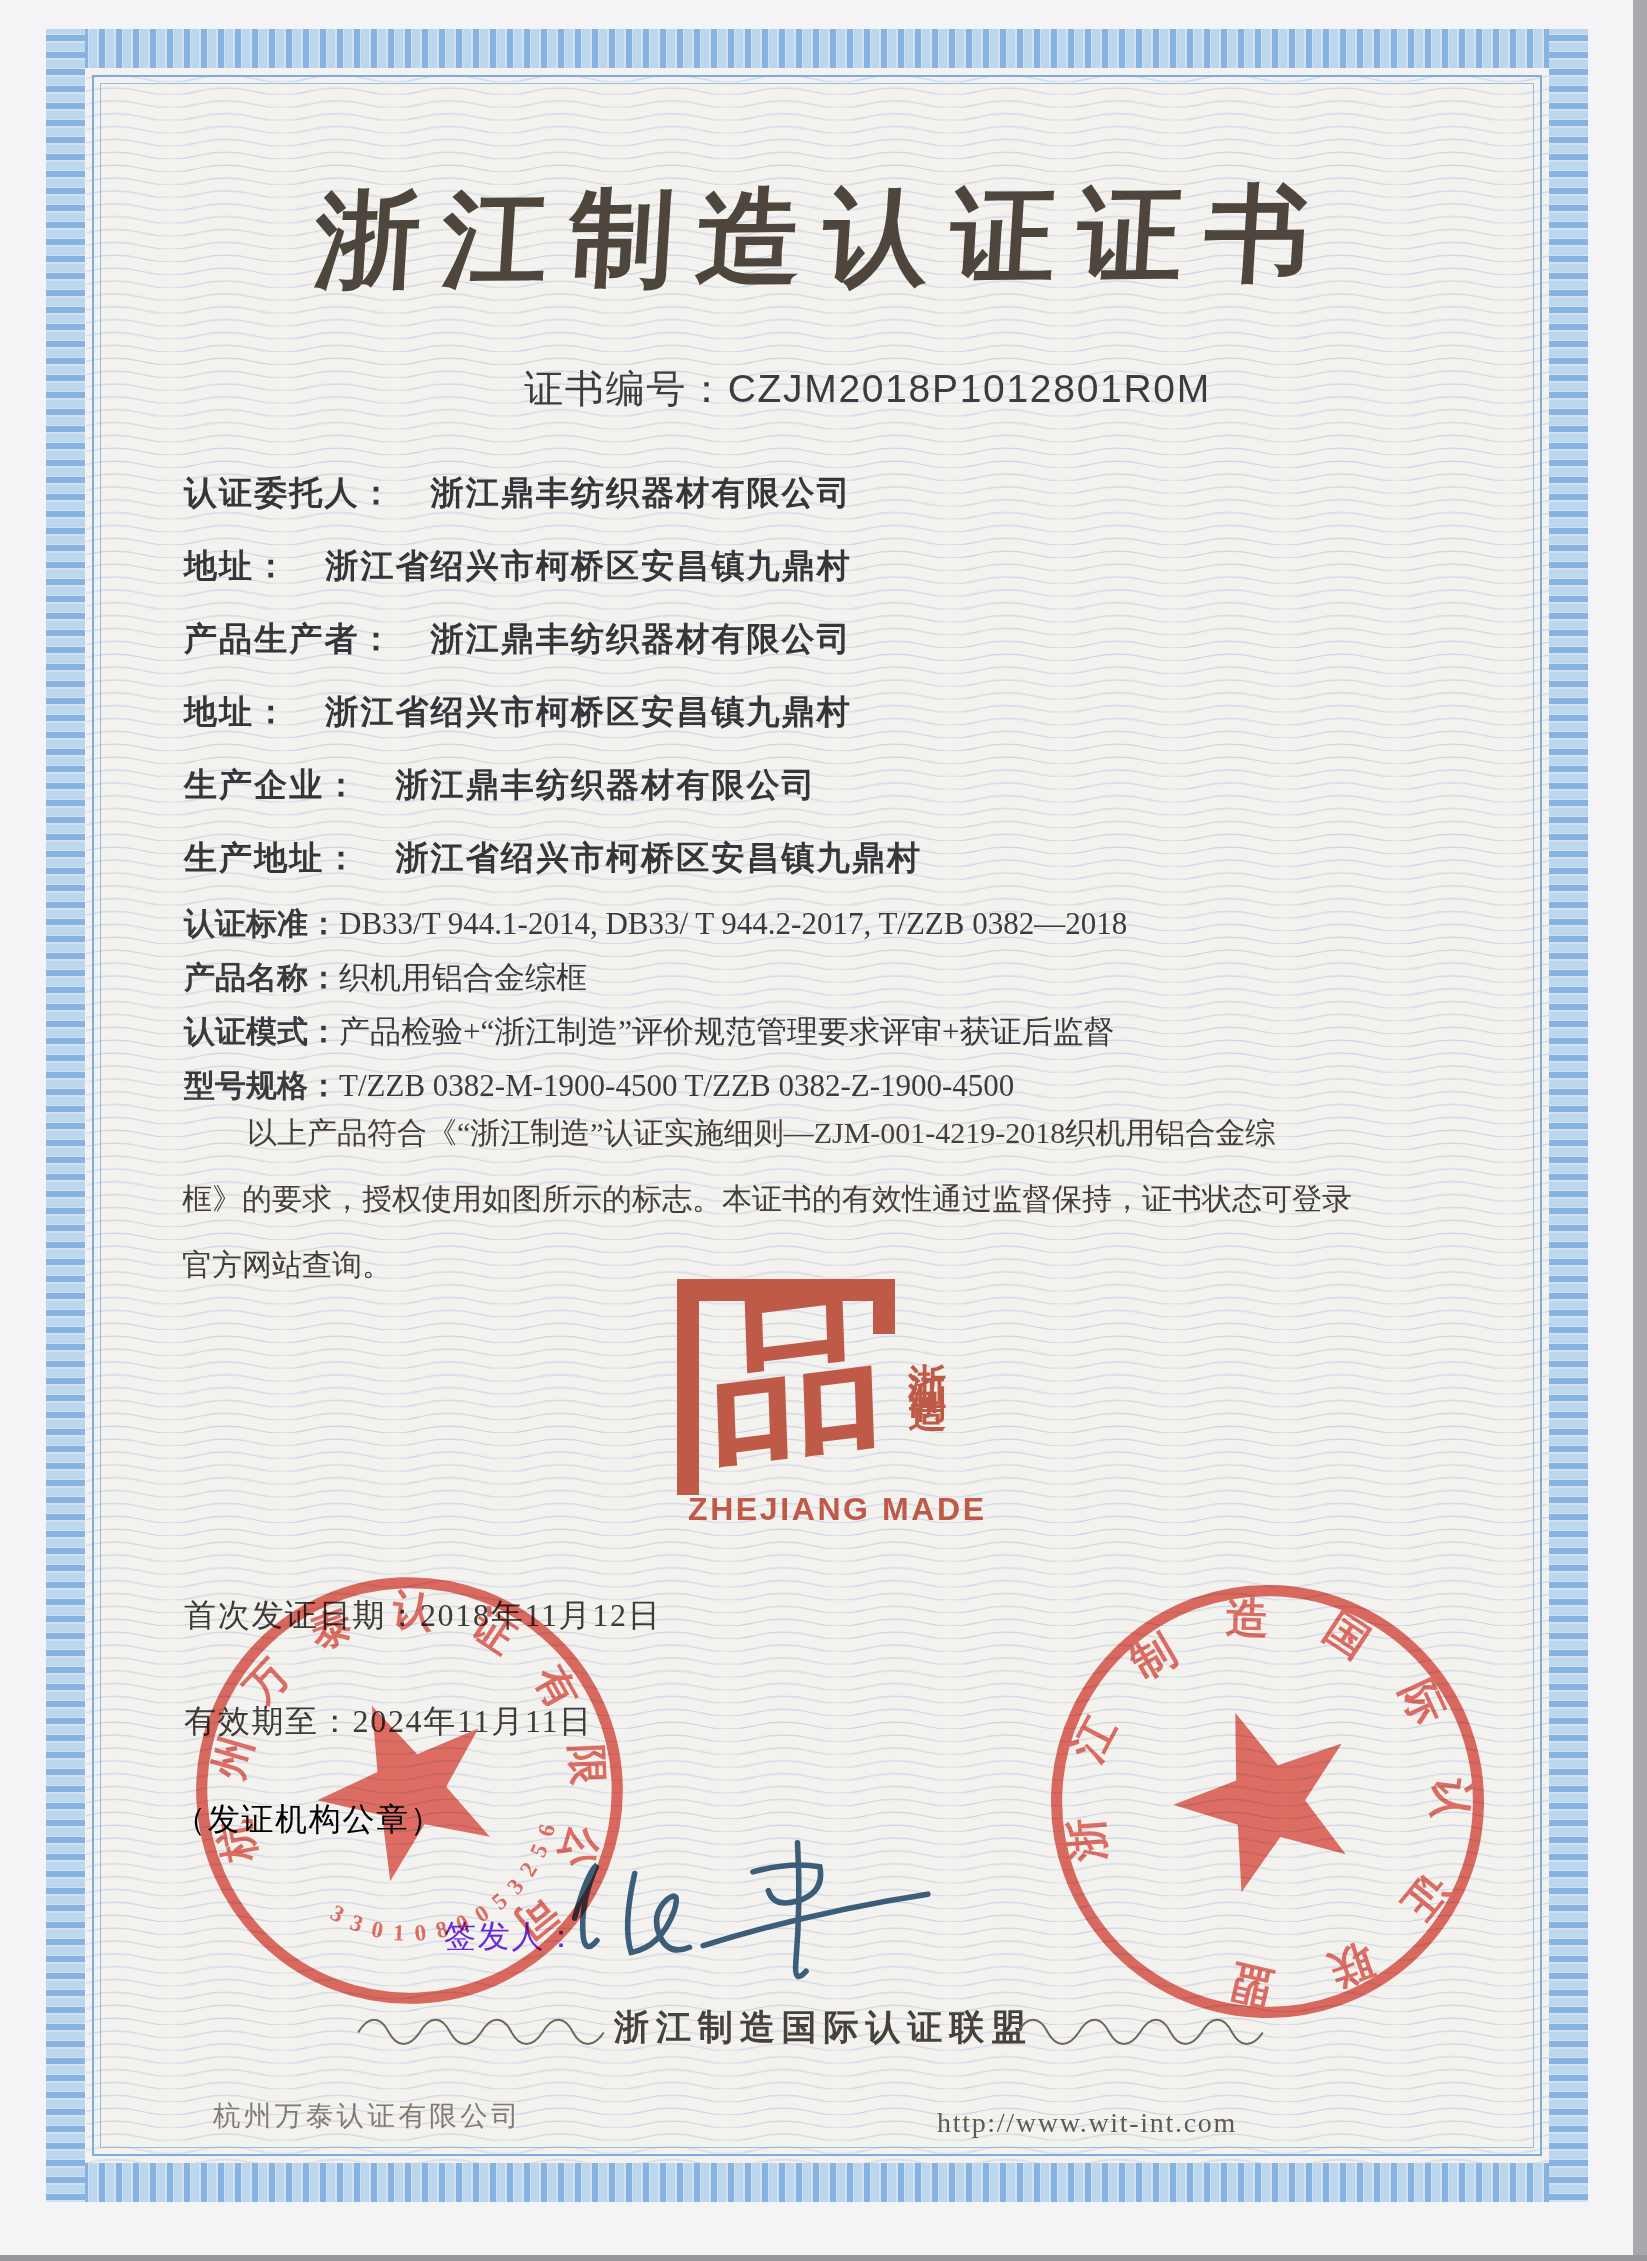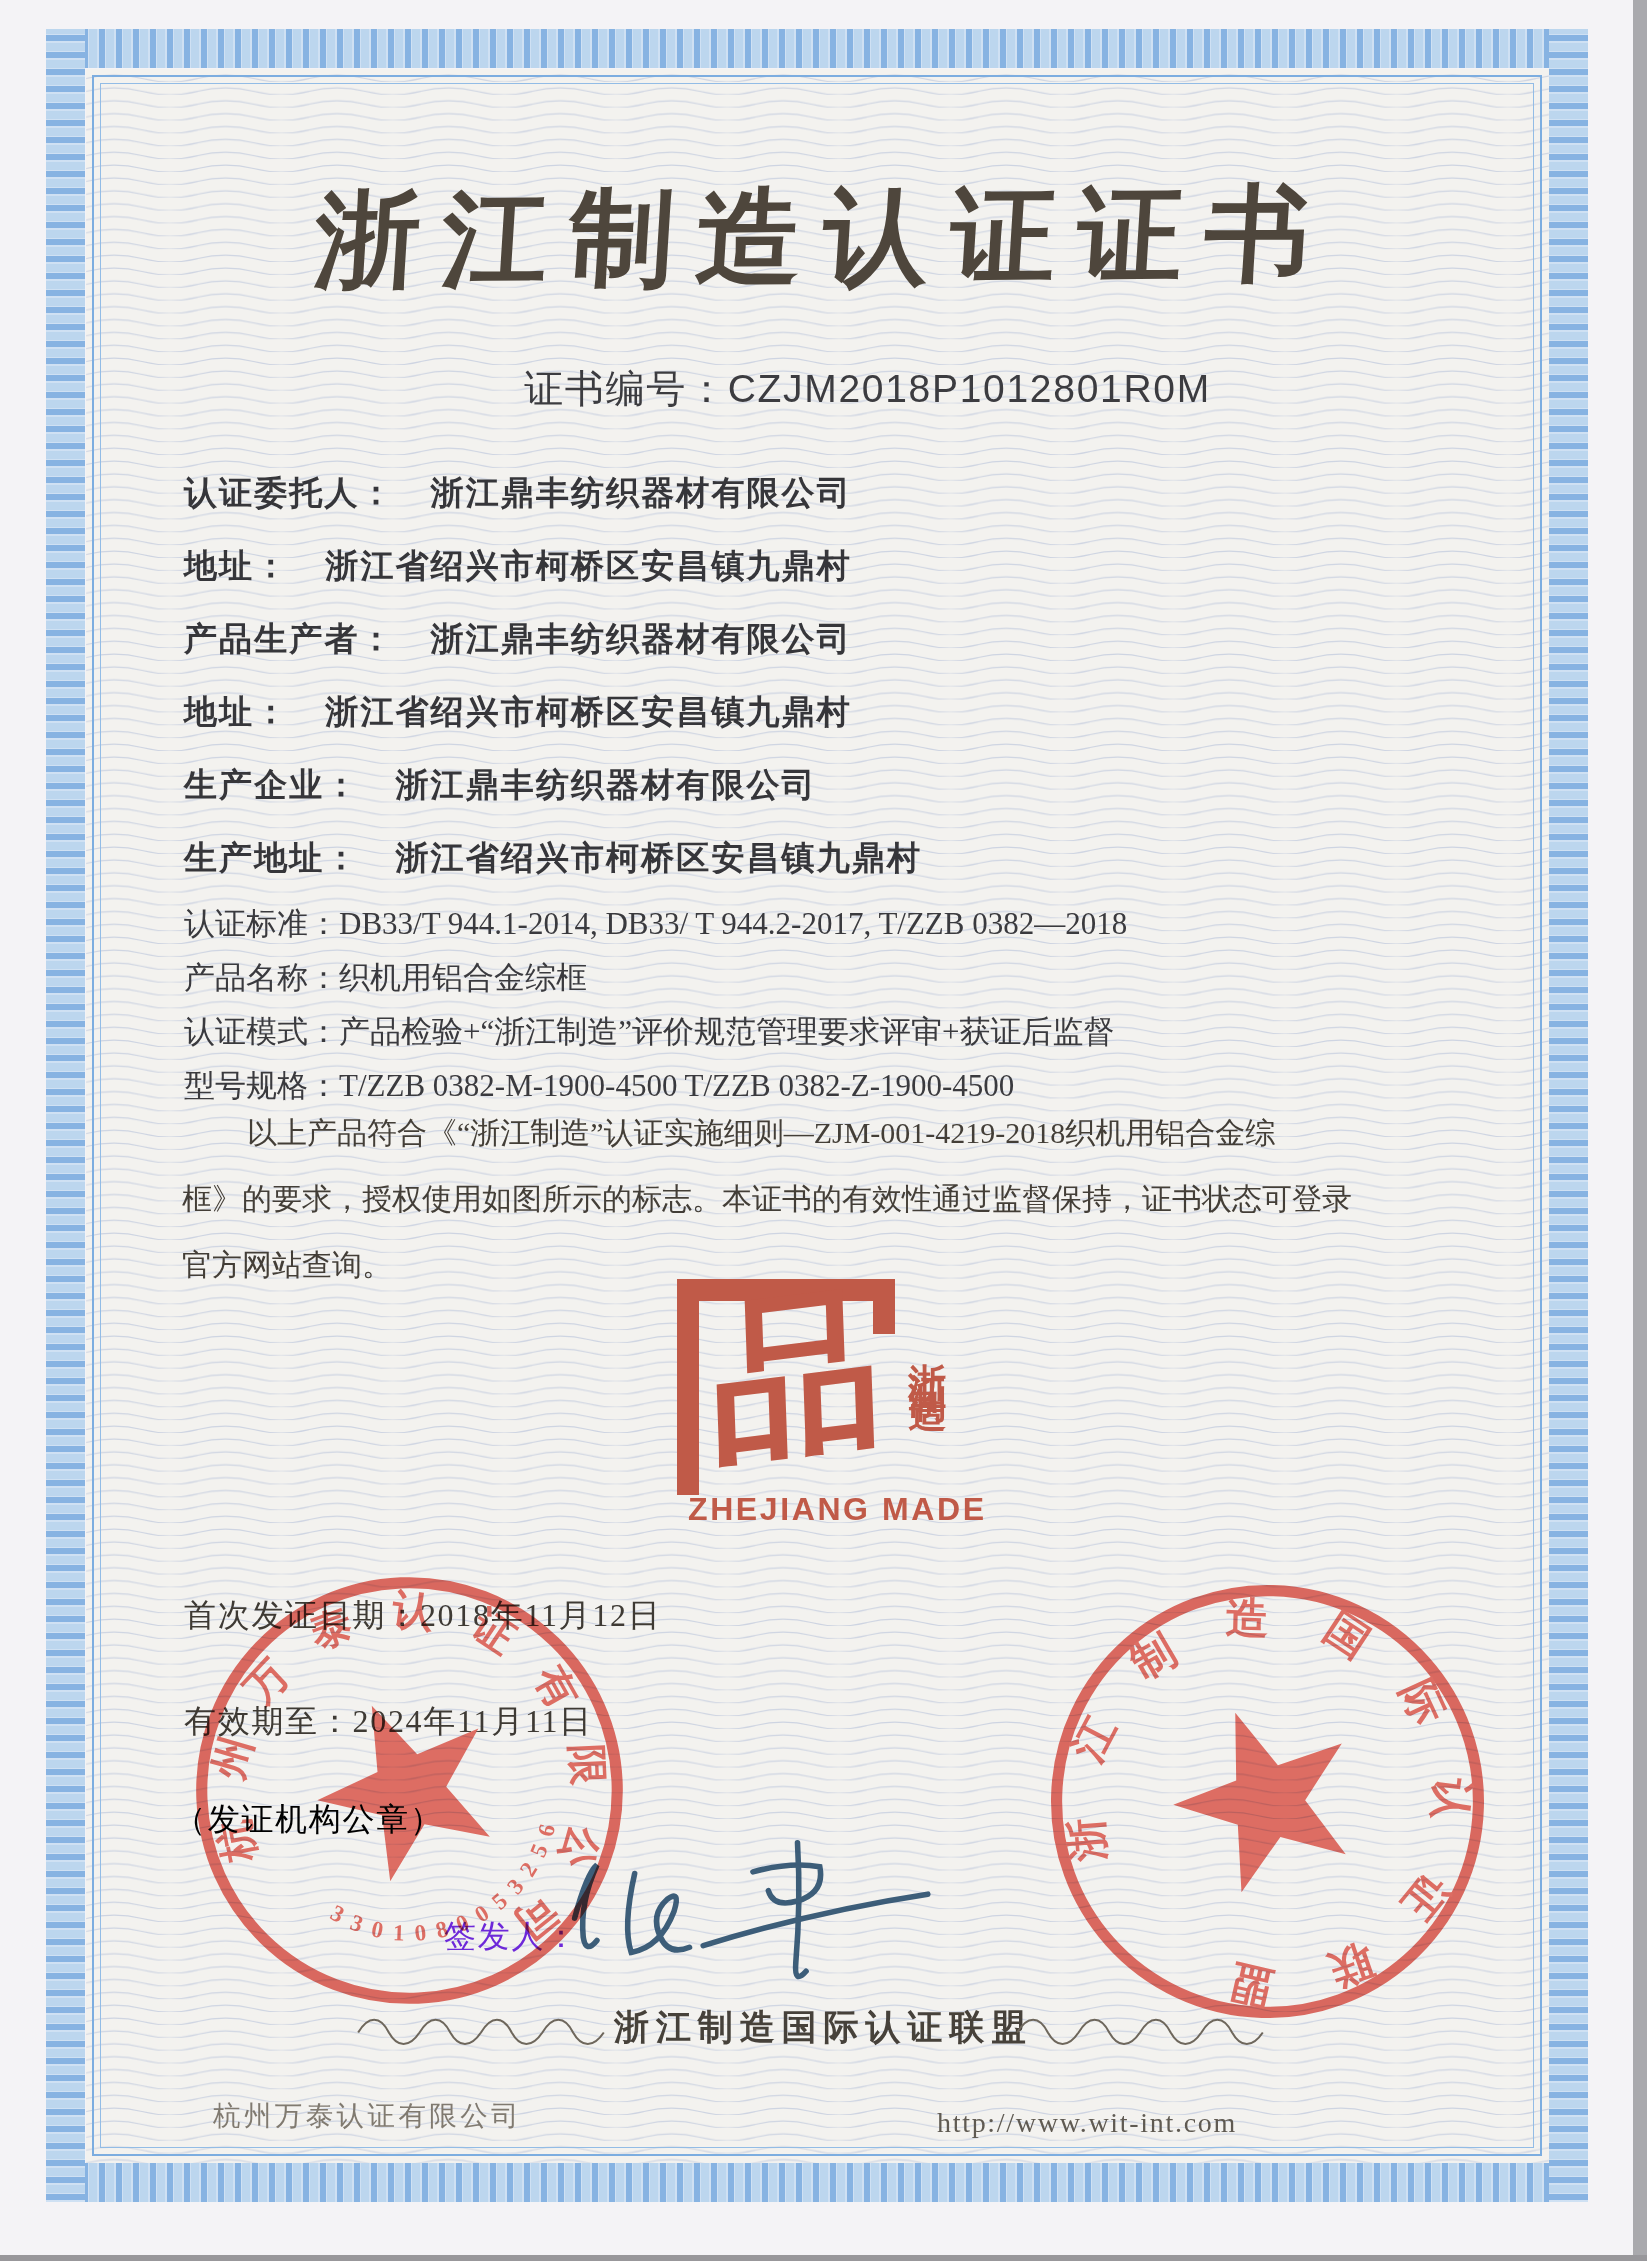--- a/index.html
+++ b/index.html
@@ -39,21 +39,21 @@
   .cert-no{position:absolute;left:0;top:362px;width:100%;text-align:center;
      font-family:"Liberation Sans",sans-serif;font-size:39px;color:#3c3c40;letter-spacing:1.7px;margin-left:44px;}
 
   .parties{position:absolute;left:184px;top:457px;}
   .p-line{height:73px;display:flex;align-items:center;
      font-family:"Liberation Sans",sans-serif;font-size:33px;font-weight:700;
      color:#36363a;letter-spacing:2.1px;gap:36px;}
 
   .details{position:absolute;left:184px;top:897px;}
   .d-line{height:54px;line-height:54px;font-size:31px;color:#3a3a3e;white-space:nowrap;}
-  .d-line .lbl{font-weight:400;}
+  .d-line .lbl{font-weight:700;}
 
   .statement{position:absolute;left:182px;top:1100px;width:1321px;
      font-size:30px;line-height:66px;color:#433e37;}
   .statement .ln1{text-indent:65px;}
 
   
   .logo{position:absolute;left:662px;top:1276px;width:292px;height:253px;}
   .lg-top{position:absolute;left:15.4px;top:3.4px;width:216px;height:22px;background:#c05a48;}
   .lg-hook{position:absolute;left:211px;top:3.4px;width:22px;height:55px;background:#c05a48;}
   .lg-left{position:absolute;left:15.4px;top:3.4px;width:22px;height:216px;background:#c05a48;}

